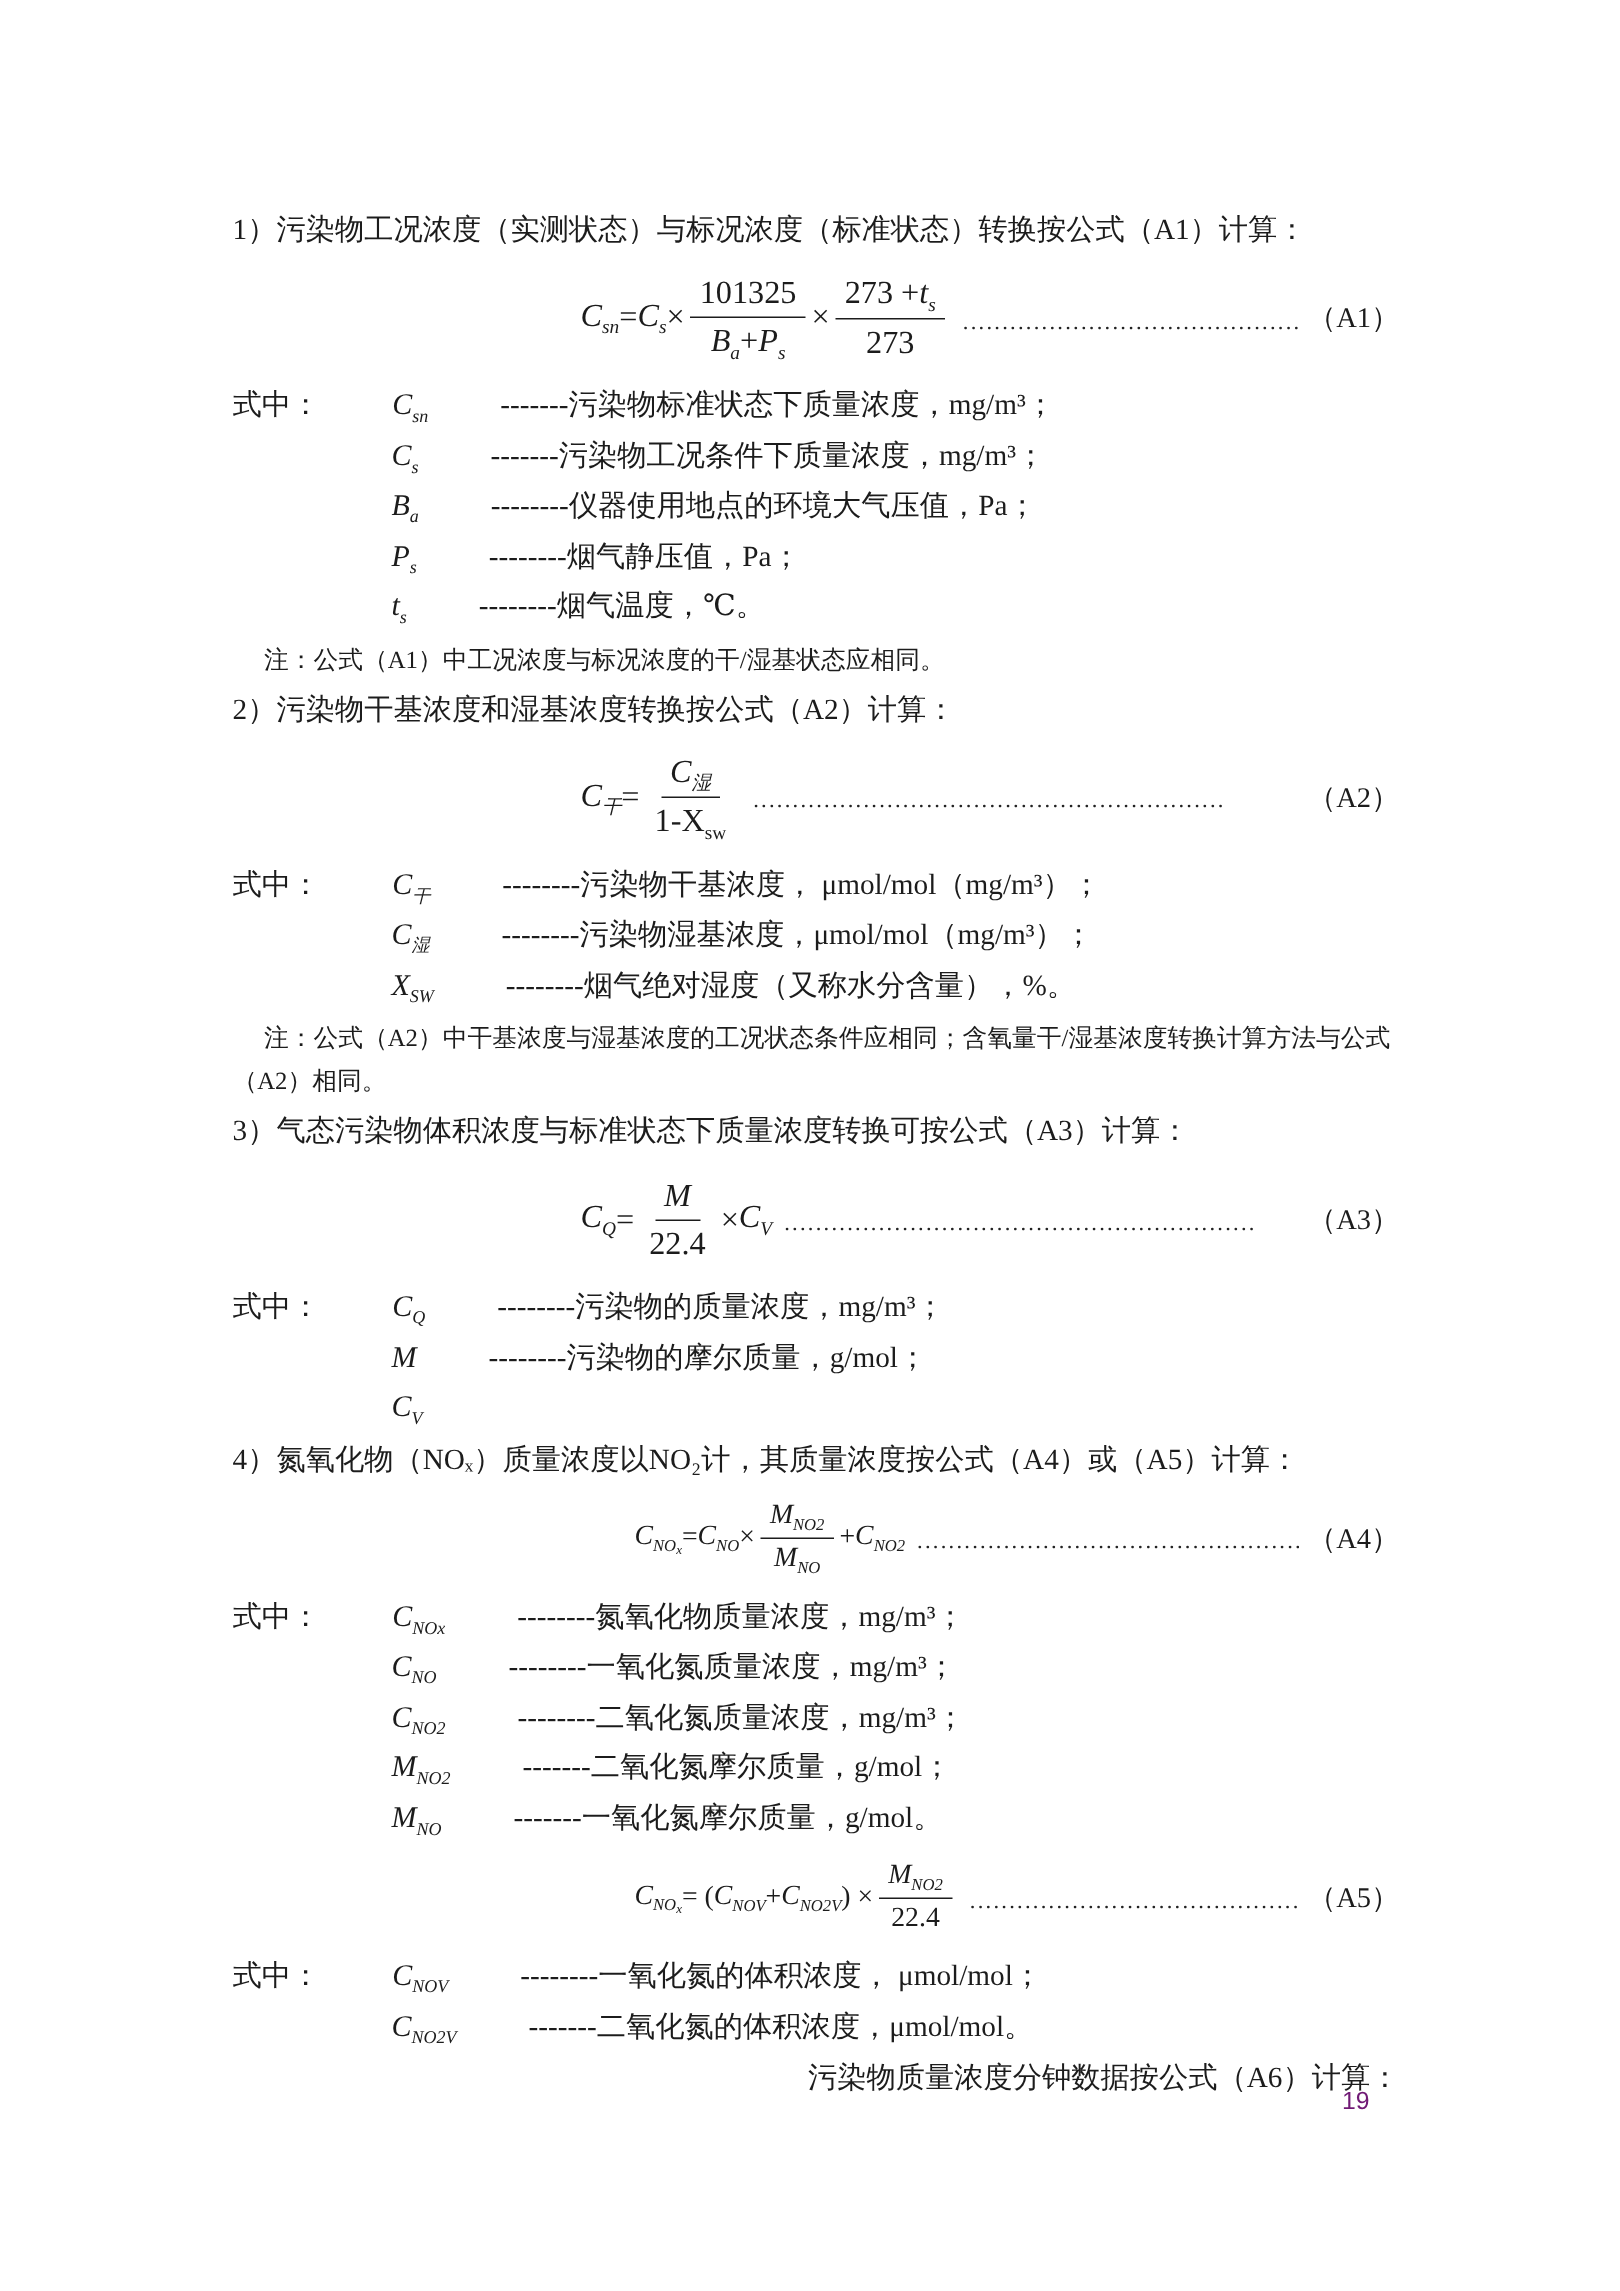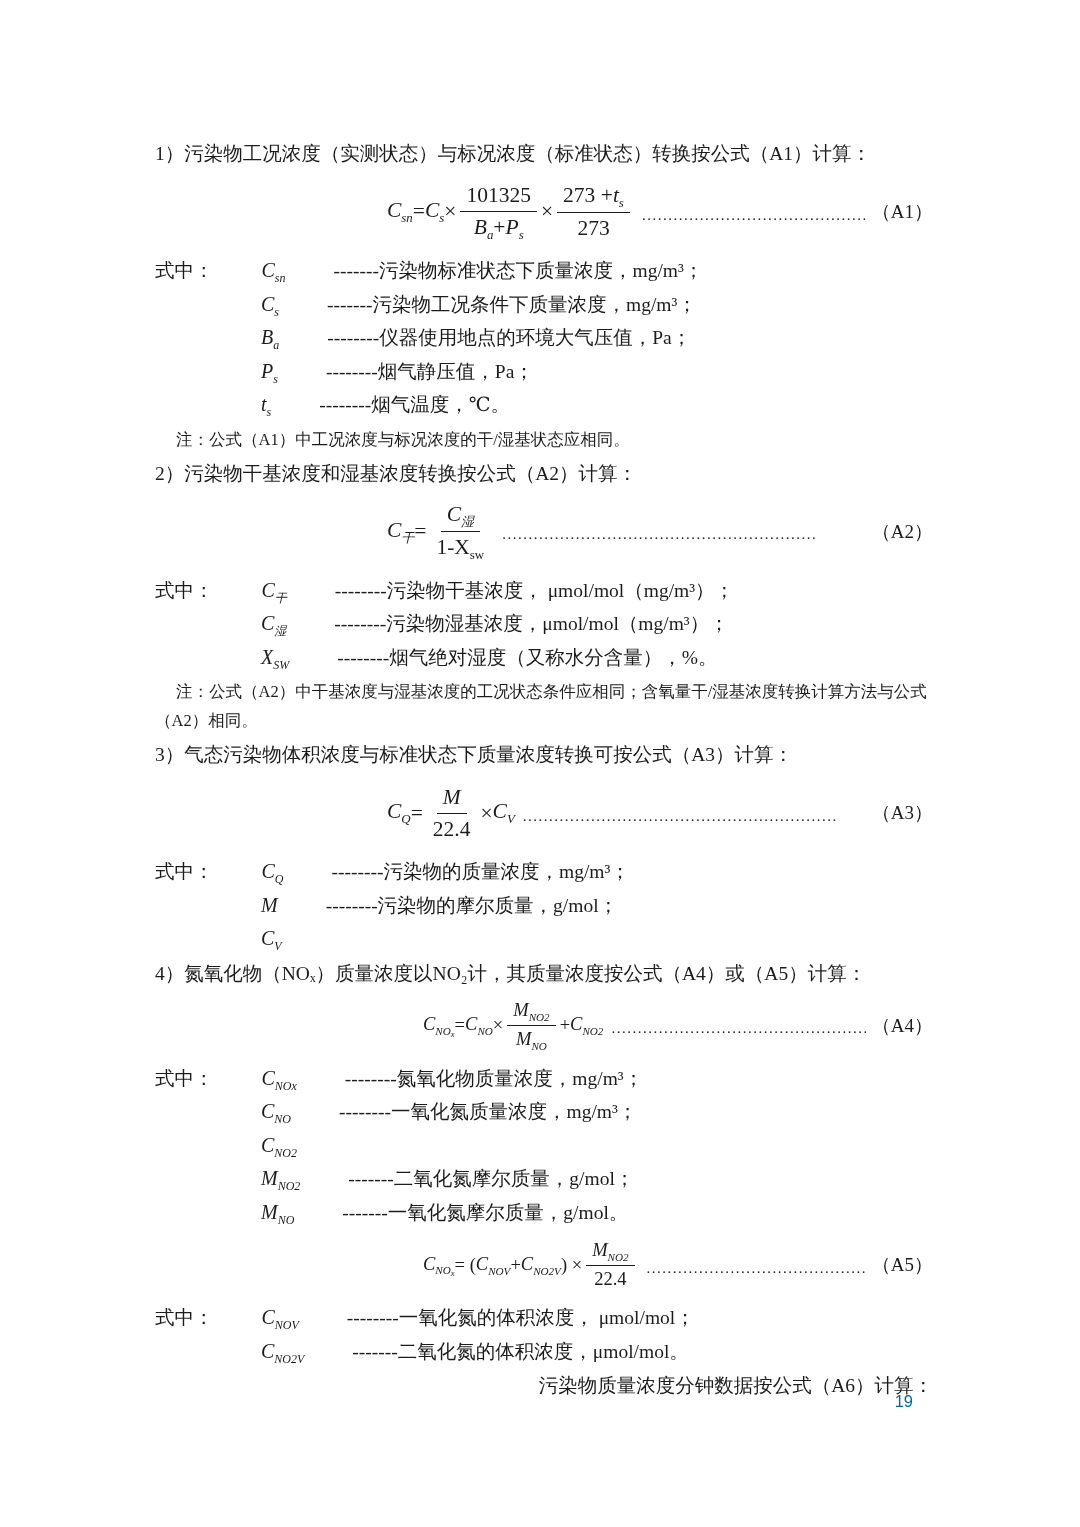--- a/index.html
+++ b/index.html
@@ -108,21 +108,21 @@
     gap:48px;
   }
   .def-lead{ flex:0 0 58px; }
   .def-term{ font-size:20px; }
   .page-number{
     position:absolute;
     right:155px;
     top:1392px;
     font-size:16.5px;
     font-family:"Liberation Sans","DejaVu Sans",sans-serif;
-    color:#0369a1;
+    color:#701a75;
   }
 </style>
 </head>
 <body>
 
 <div class="page">
   <div class="content">
       <div class="para">1）污染物工况浓度（实测状态）与标况浓度（标准状态）转换按公式（A1）计算：</div>
       <div class="formula-row">
         <span class="f-spacer"></span>
@@ -278,20 +278,21 @@
         <span class="def-desc">--------氮氧化物质量浓度，mg/m³；</span>
       </div>
       <div class="def-row">
         <span class="def-lead"></span>
         <span class="def-term"><span class="tok"><span class="vbase">C</span><sub class="sub">NO</sub></span></span>
         <span class="def-desc">--------一氧化氮质量浓度，mg/m³；</span>
       </div>
       <div class="def-row">
         <span class="def-lead"></span>
         <span class="def-term"><span class="tok"><span class="vbase">C</span><sub class="sub">NO2</sub></span></span>
+        <span class="def-desc">--------二氧化氮质量浓度，mg/m³；</span>
       </div>
       <div class="def-row">
         <span class="def-lead"></span>
         <span class="def-term"><span class="tok"><span class="vbase">M</span><sub class="sub">NO2</sub></span></span>
         <span class="def-desc">-------二氧化氮摩尔质量，g/mol；</span>
       </div>
       <div class="def-row">
         <span class="def-lead"></span>
         <span class="def-term"><span class="tok"><span class="vbase">M</span><sub class="sub">NO</sub></span></span>
         <span class="def-desc">-------一氧化氮摩尔质量，g/mol。</span>

